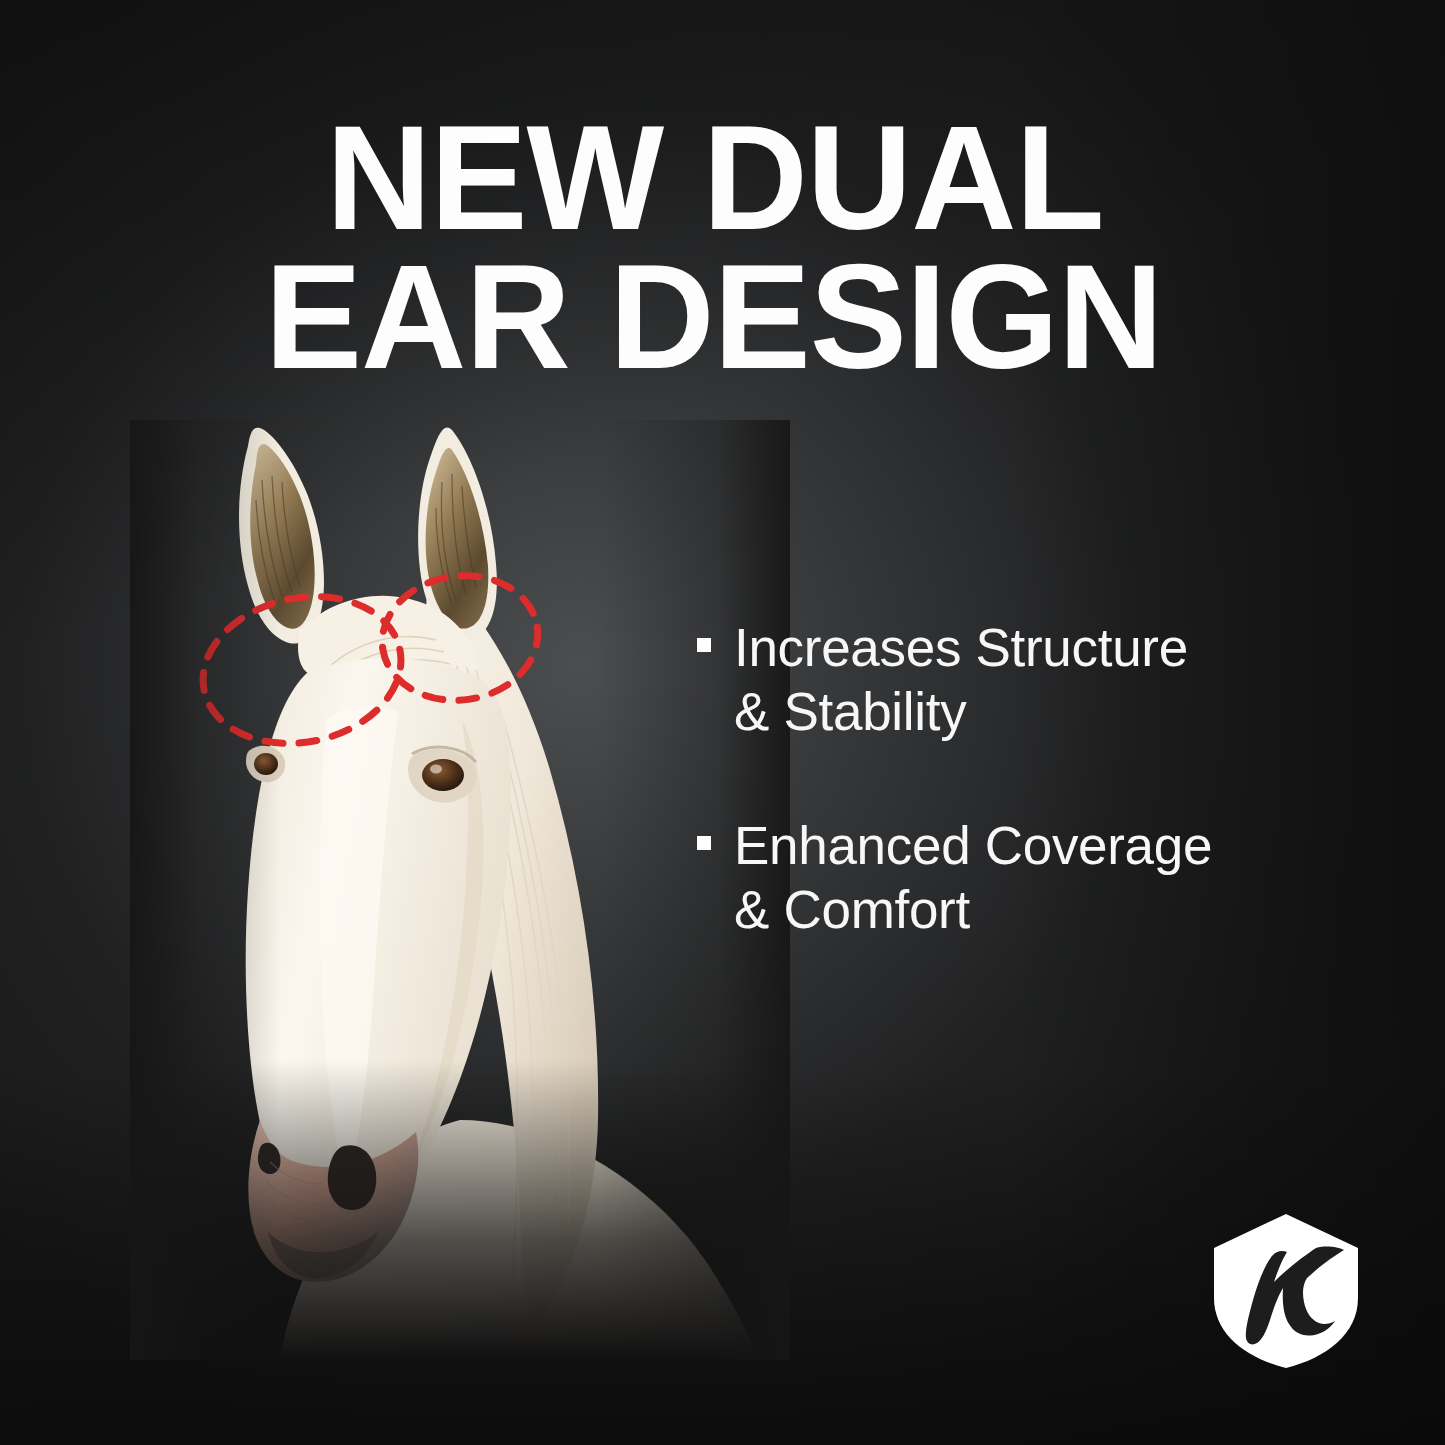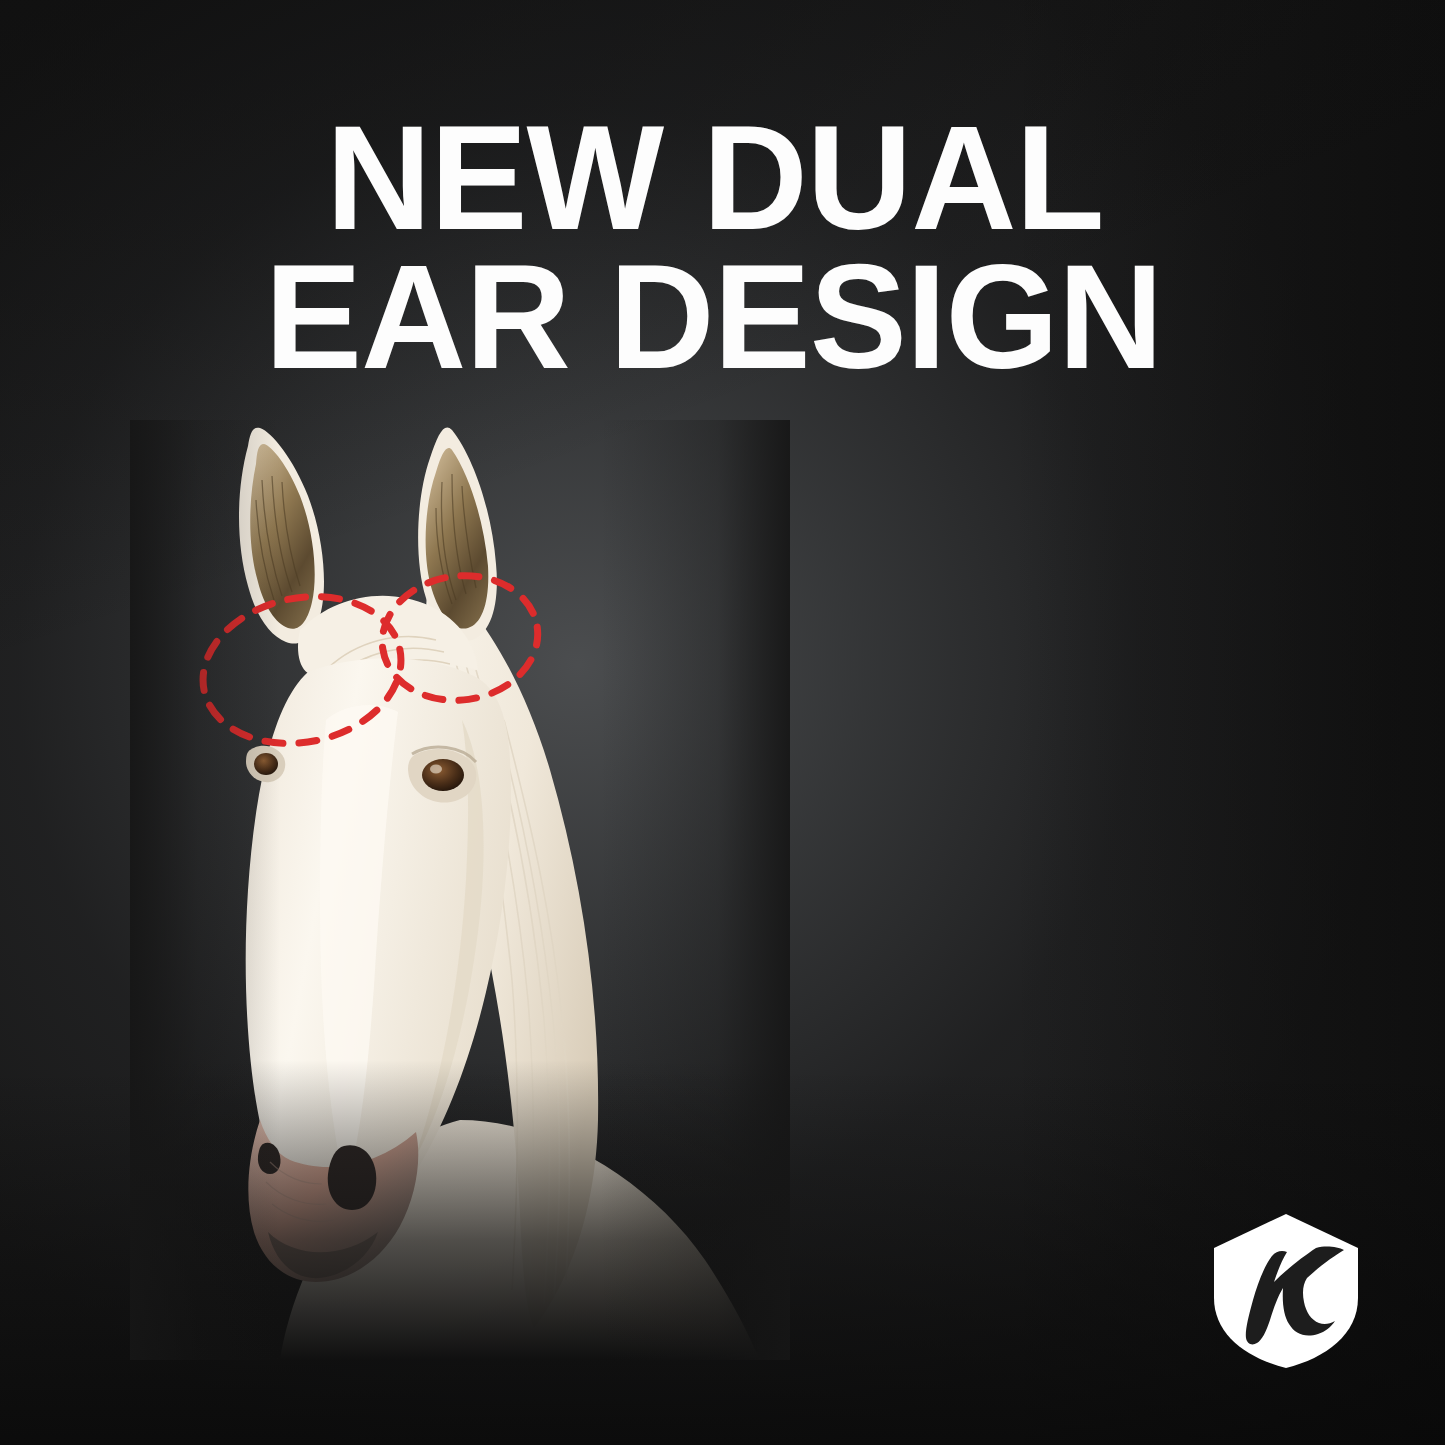--- a/index.html
+++ b/index.html
@@ -272,20 +272,36 @@
         <ellipse cx="172" cy="250" rx="100" ry="72" transform="rotate(-12 172 250)"></ellipse>
         <ellipse cx="330" cy="218" rx="78" ry="62" transform="rotate(-8 330 218)"></ellipse>
       </g>
 
       <rect x="0" y="640" width="660" height="300" fill="url(#fadeBottom)"></rect>
       <rect x="0" y="0" width="150" height="940" fill="url(#fadeLeft)"></rect>
       <rect x="470" y="0" width="190" height="940" fill="url(#fadeRight)"></rect>
     </svg>
   </div>
 
+  <div class="bullets">
+    <div class="bullet-row">
+      <span class="bullet-mark"></span>
+      <div class="bullet-text">
+        <span>Increases Structure</span><br>
+        <span>&amp; Stability</span>
+      </div>
+    </div>
+    <div class="bullet-row">
+      <span class="bullet-mark"></span>
+      <div class="bullet-text">
+        <span>Enhanced Coverage</span><br>
+        <span>&amp; Comfort</span>
+      </div>
+    </div>
+  </div>
 
   <div class="logo">
     <svg viewBox="0 0 156 158" xmlns="http://www.w3.org/2000/svg" aria-hidden="true">
       <path d="M78 2 L150 36 L150 86 C150 122 118 146 78 156 C38 146 6 122 6 86 L6 36 Z" fill="#ffffff"></path>
       <g fill="#1d1d1d">
         <path d="M108 36 C96 44 80 56 66 70 C70 58 74 48 79 40 C74 38 68 39 64 44
                  C57 53 50 70 45 88 C40 106 37 119 38 126 C39 132 44 134 49 131
                  C54 128 58 120 62 108 C66 95 70 84 75 76 C74 92 76 104 81 112
                  C87 122 97 126 110 122 C117 120 123 115 127 109 C122 112 116 113 111 111
                  C103 108 98 100 96 90 C94 80 95 72 99 66 C112 54 126 44 136 38

